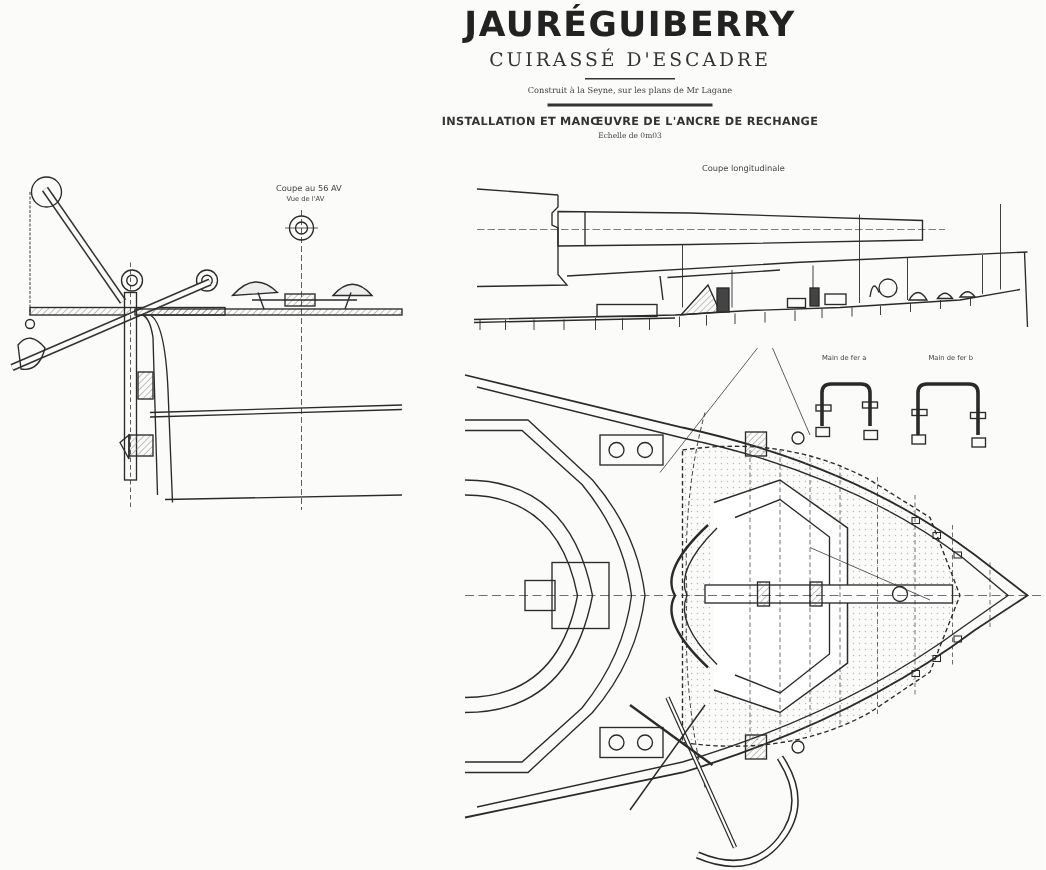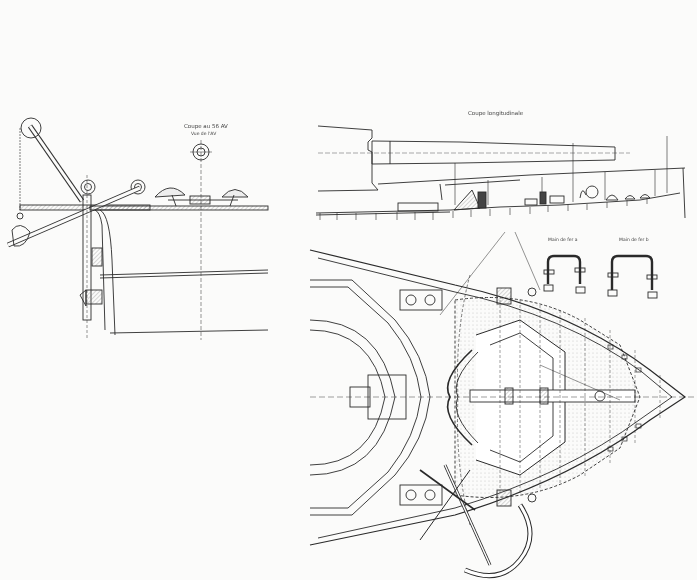--- a/index.html
+++ b/index.html
@@ -18,20 +18,29 @@
   .lbl.s1{font-size:5.5px;}
   .lbl.s2{font-size:4.5px;}
   svg{position:absolute;left:0;top:0;}
   .bleed{position:absolute;left:25px;top:522px;width:210px;font-size:5px;color:#ddd;line-height:7px;}
 </style>
 </head>
 <body>
 
 <div class="plate">
 
+  <div class="title-block">
+    <div class="ship-name">JAURÉGUIBERRY</div>
+    <div class="ship-type">CUIRASSÉ D'ESCADRE</div>
+    <div class="rule short"></div>
+    <div class="builder">Construit à la Seyne, sur les plans de Mr Lagane</div>
+    <div class="rule long"></div>
+    <div class="drawing-title">INSTALLATION ET MANŒUVRE DE L'ANCRE DE RECHANGE</div>
+    <div class="scale">Echelle de 0m03</div>
+  </div>
 
   <div class="lbl s1" style="left:184px;top:123px;">Coupe au 56 AV</div>
   <div class="lbl s2" style="left:191px;top:131px;">Vue de l'AV</div>
   <div class="lbl s1" style="left:468px;top:110px;">Coupe longitudinale</div>
   <div class="lbl s2" style="left:548px;top:237px;">Main de fer a</div>
   <div class="lbl s2" style="left:619px;top:237px;">Main de fer b</div>
 
   <svg width="697" height="580" viewBox="0 0 697 580">
     <defs>
       <pattern id="dots" width="4" height="4" patternUnits="userSpaceOnUse">

